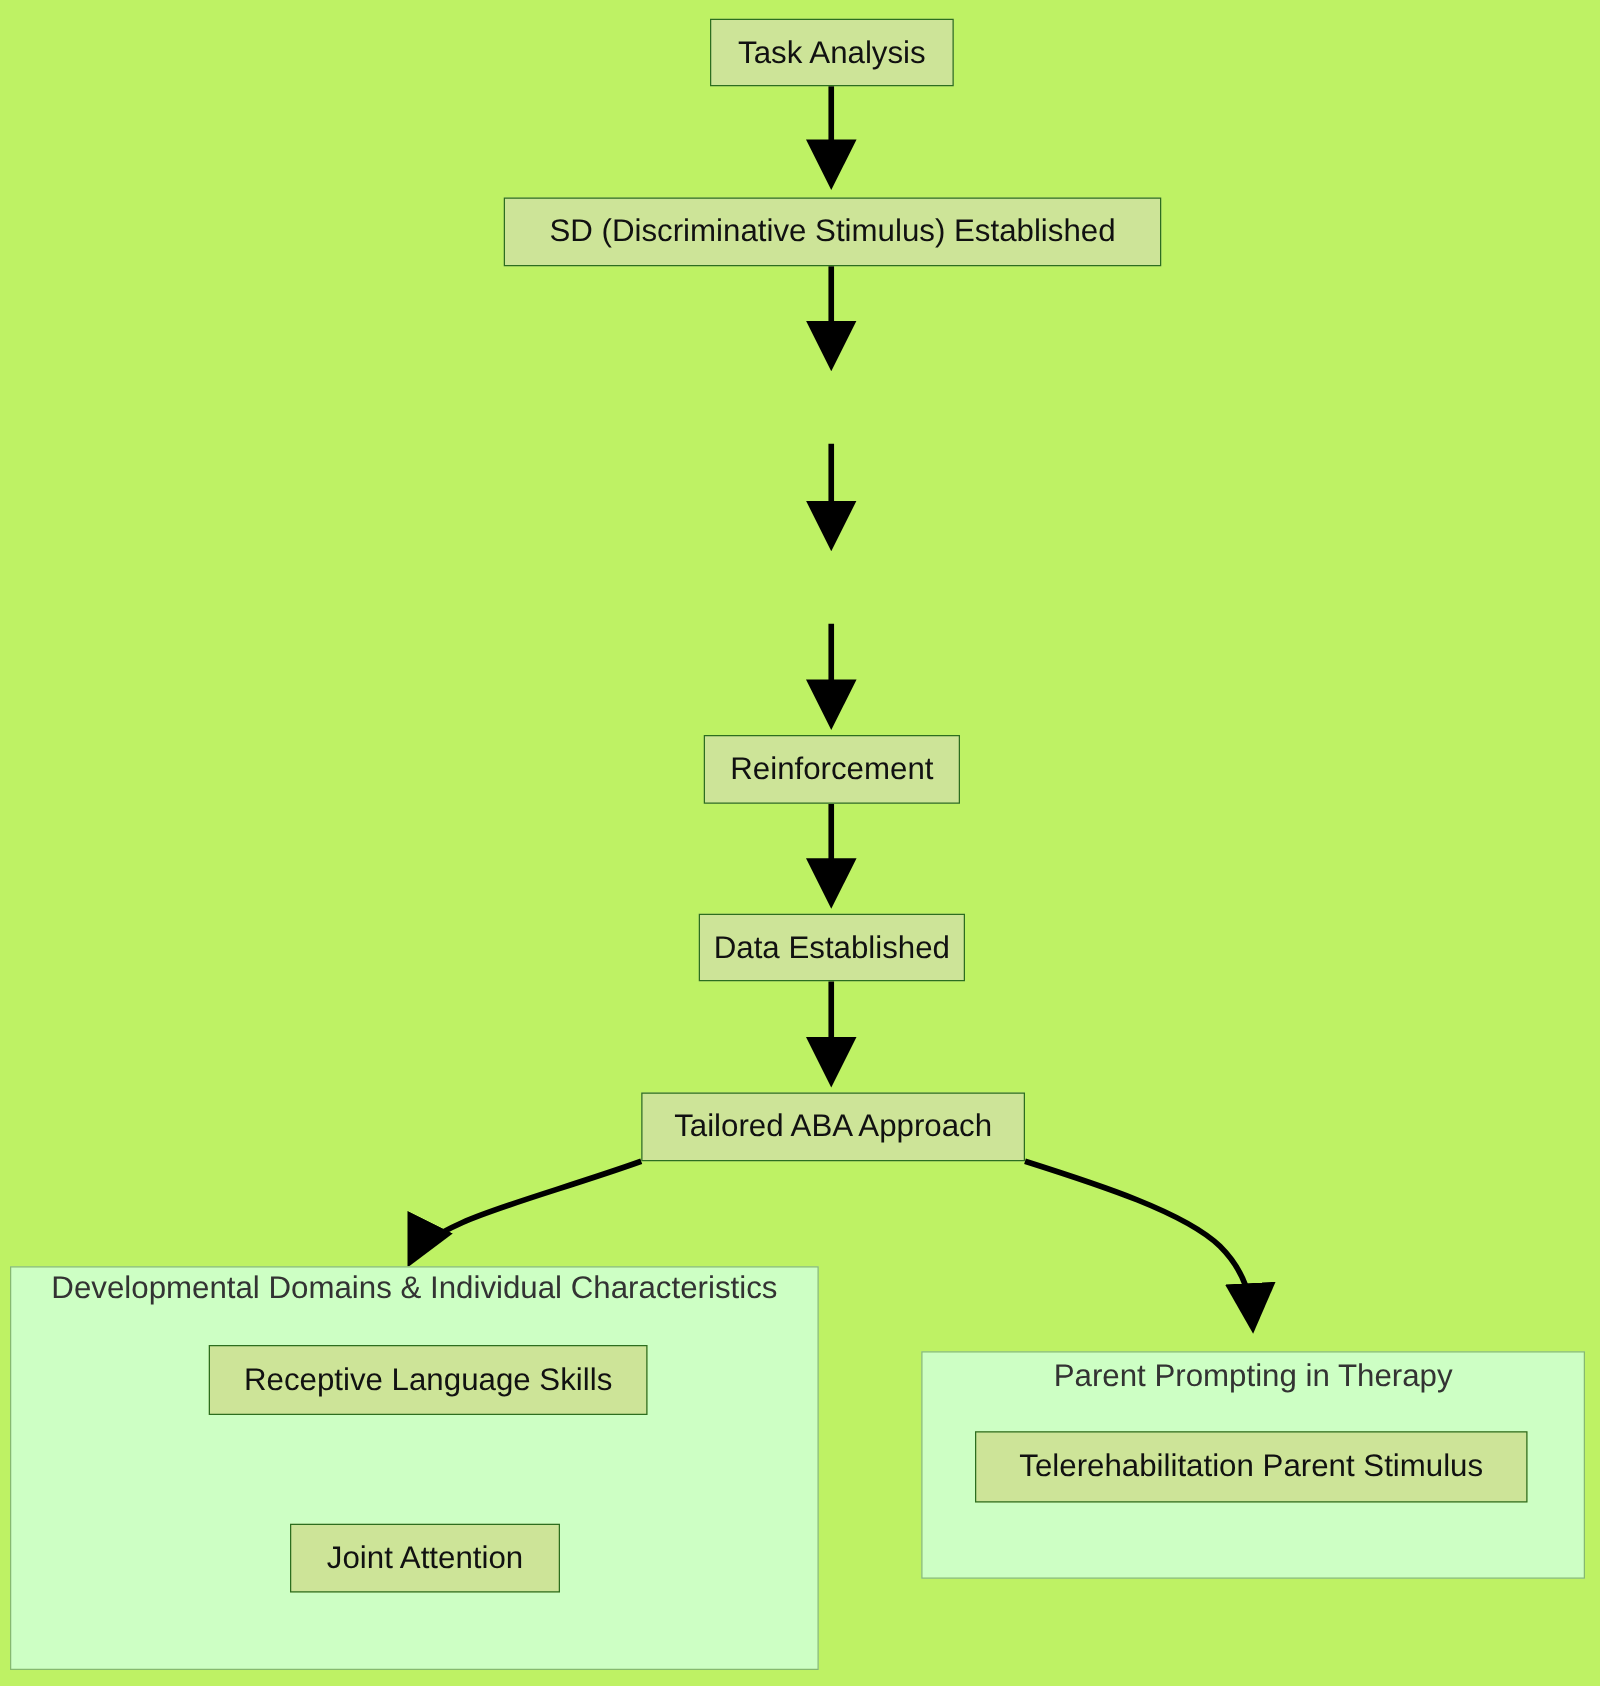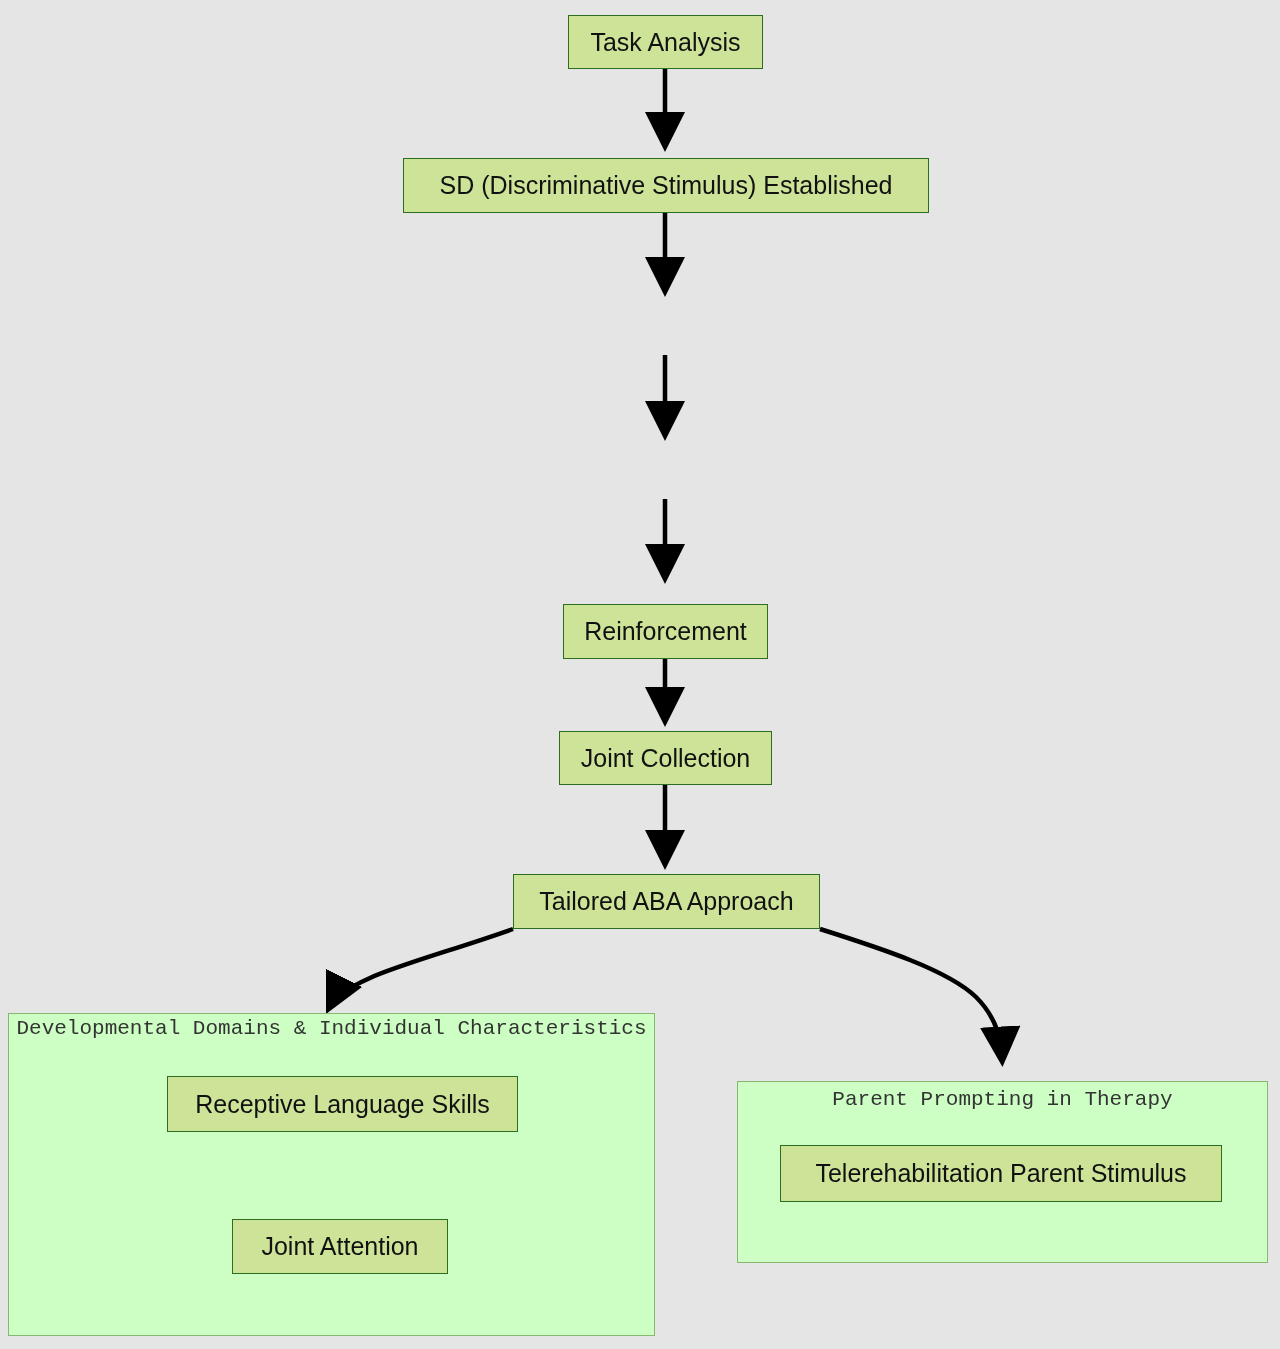--- a/index.html
+++ b/index.html
@@ -8,21 +8,21 @@
     padding: 0;
     background: #ffffff;
   }
   body {
     font-family: "Liberation Sans", sans-serif;
   }
   #diagram {
     position: relative;
     width: 1280px;
     height: 1349px;
-    background: #e5e5e5;
+    background: #bef264;
     overflow: hidden;
   }
   .edge-layer {
     position: absolute;
     left: 0;
     top: 0;
     width: 1280px;
     height: 1349px;
     pointer-events: none;
   }
@@ -45,25 +45,24 @@
     box-sizing: border-box;
     background: #cdffc4;
     border: 1.4px solid #86b96f;
     z-index: 1;
   }
   .cluster-title {
     position: absolute;
     width: 100%;
     text-align: center;
     color: #333333;
-    font-size: 21px;
+    font-size: 25px;
     line-height: 1;
     white-space: nowrap;
     z-index: 2;
-    font-family: Liberation Mono, monospace;
   }
 </style>
 </head>
 <body>
 
 <div id="diagram">
 
   <svg class="edge-layer" viewBox="0 0 1280 1349" width="1280" height="1349" xmlns="http://www.w3.org/2000/svg">
     <defs>
       <marker id="arrowhead" markerWidth="9" markerHeight="9" refX="7" refY="4.5" orient="auto" markerUnits="strokeWidth">
@@ -100,26 +99,26 @@
   <div class="node" style="left:568px; top:15px; width:195px; height:54px;">
     <span>Task Analysis</span>
   </div>
 
   <div class="node" style="left:403px; top:158px; width:526px; height:55px;">
     <span>SD (Discriminative Stimulus) Established</span>
   </div>
 
 
 
-  <div class="node" style="left:563px; top:604px; width:205px; height:55px;">
+  <div class="node" style="left:563px; top:588px; width:205px; height:55px;">
     <span>Reinforcement</span>
   </div>
 
   <div class="node" style="left:559px; top:731px; width:213px; height:54px;">
-    <span>Joint Collection</span>
+    <span>Data Established</span>
   </div>
 
   <div class="node" style="left:513px; top:874px; width:307px; height:55px;">
     <span>Tailored ABA Approach</span>
   </div>
 
   <div class="cluster" style="left:8px; top:1013px; width:647px; height:323px;"></div>
   <div class="cluster-title" style="left:8px; top:1018px; width:647px;">
     <span>Developmental Domains &amp; Individual Characteristics</span>
   </div>

